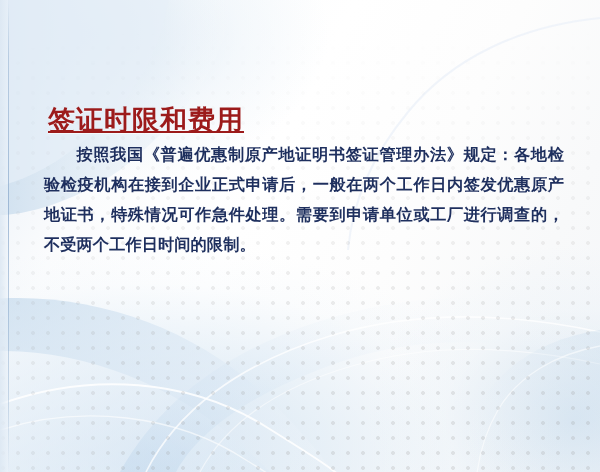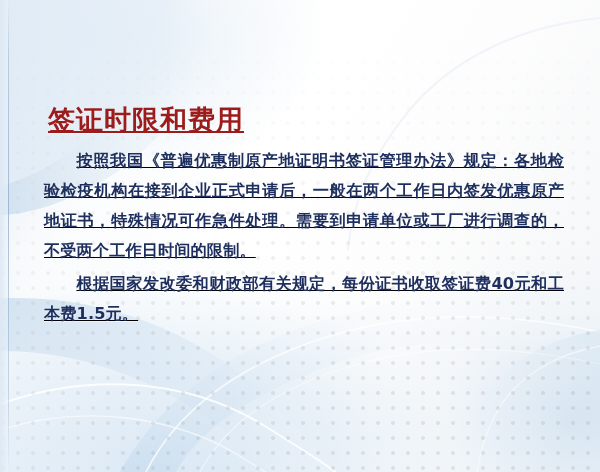--- a/index.html
+++ b/index.html
@@ -136,23 +136,22 @@
     line-height: 34px;
     color: #9c1b1b;
     text-shadow: 0 1px 0 rgba(255,255,255,0.6);
     white-space: nowrap;
     text-decoration: underline;
   }
 
   .body-block {
     position: absolute;
     left: 44px;
-    top: 146px;
+    top: 140px;
     width: 520px;
-    text-decoration: underline;
   }
 
   .para {
     margin: 0 0 3px 0;
     font-family: "DejaVu Sans", "Liberation Sans", sans-serif;
     font-weight: bold;
     font-size: 16.2px;
     line-height: 30px;
     color: #1e2f5e;
     text-align: justify;
@@ -223,17 +222,16 @@
   <div class="bg-layer bg-dots"></div>
   <div class="edge-rule2"></div>
   <div class="edge-rule"></div>
 
   <div class="content">
 
     <h1 class="slide-title">签证时限和费用</h1>
 
     <div class="body-block">
       <p class="para">按照我国《普遍优惠制原产地证明书签证管理办法》规定：各地检验检疫机构在接到企业正式申请后，一般在两个工作日内签发优惠原产地证书，特殊情况可作急件处理。需要到申请单位或工厂进行调查的，不受两个工作日时间的限制。</p>
-      <p class="para">根据国家发改委和财政部有关规定，每份证书收取签证费40元和工本费1.5元。</p>
     </div>
 
   </div>
 </div>
 
 </body></html>

